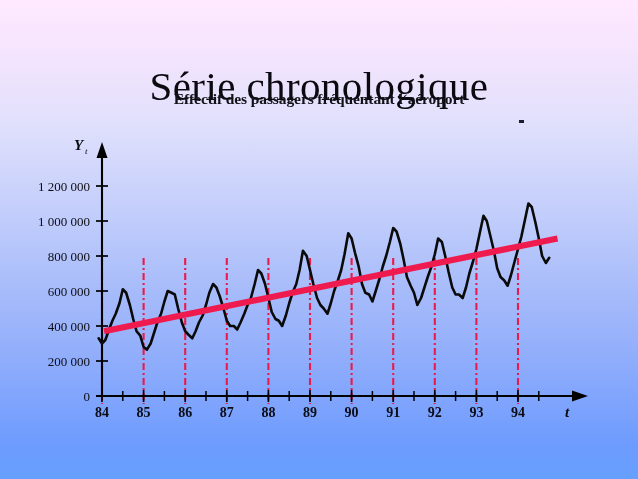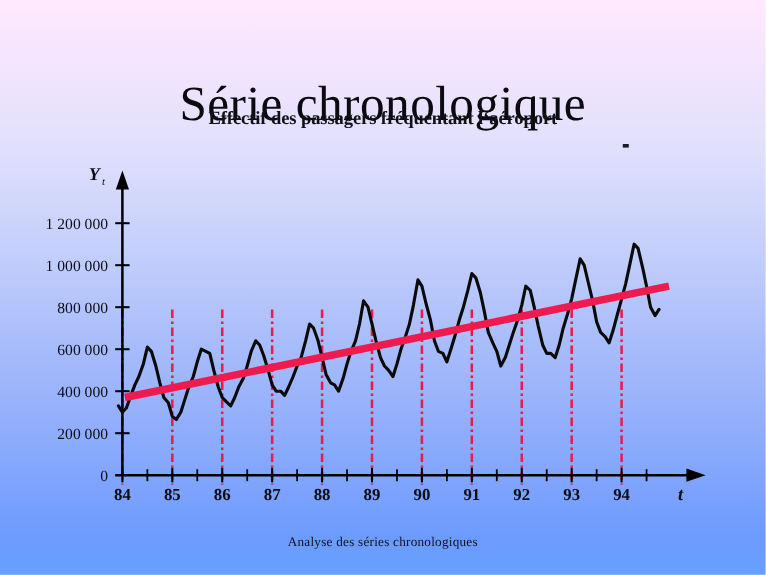--- a/index.html
+++ b/index.html
@@ -231,14 +231,13 @@
         <line class="trend-line" id="trend" x1="104.07999999999811" y1="331.25" x2="557.5200000000019" y2="238.5" stroke="#ef1b4e"></line>
       </g>
       <g id="axis-names">
         <text class="axis-name" id="y-axis-name" x="74" y="150">Y</text>
         <text class="axis-name-sub" id="y-axis-name-sub" x="85" y="154">t</text>
         <text class="axis-name" id="x-axis-name" x="565" y="417">t</text>
       </g>
     </svg>
   </div>
 
-  <div id="caption">Analyse des séries chronologiques</div>
 </div>
 
 </body></html>

